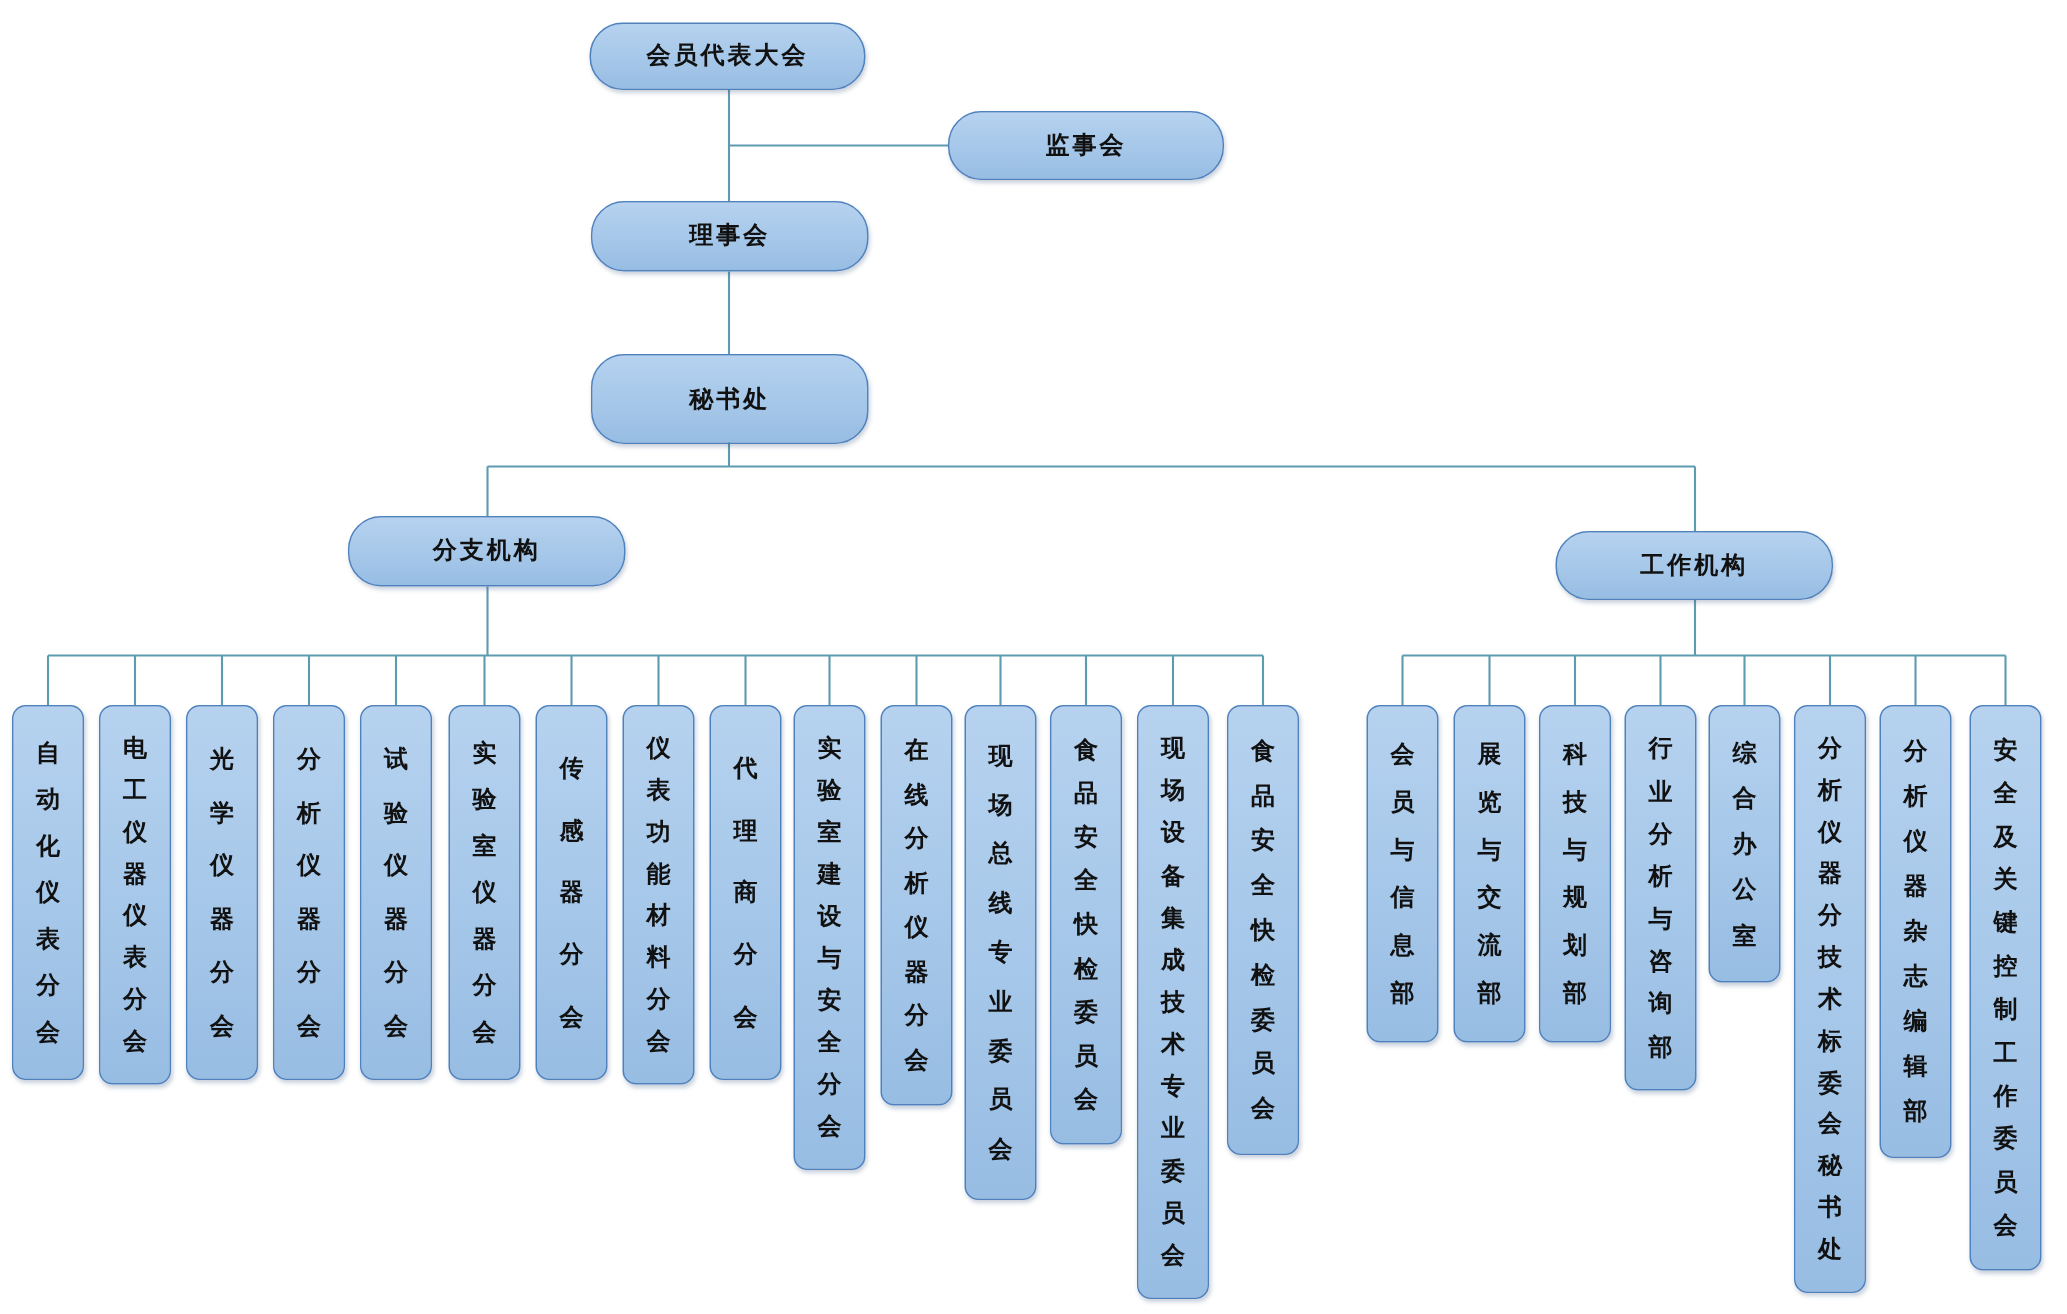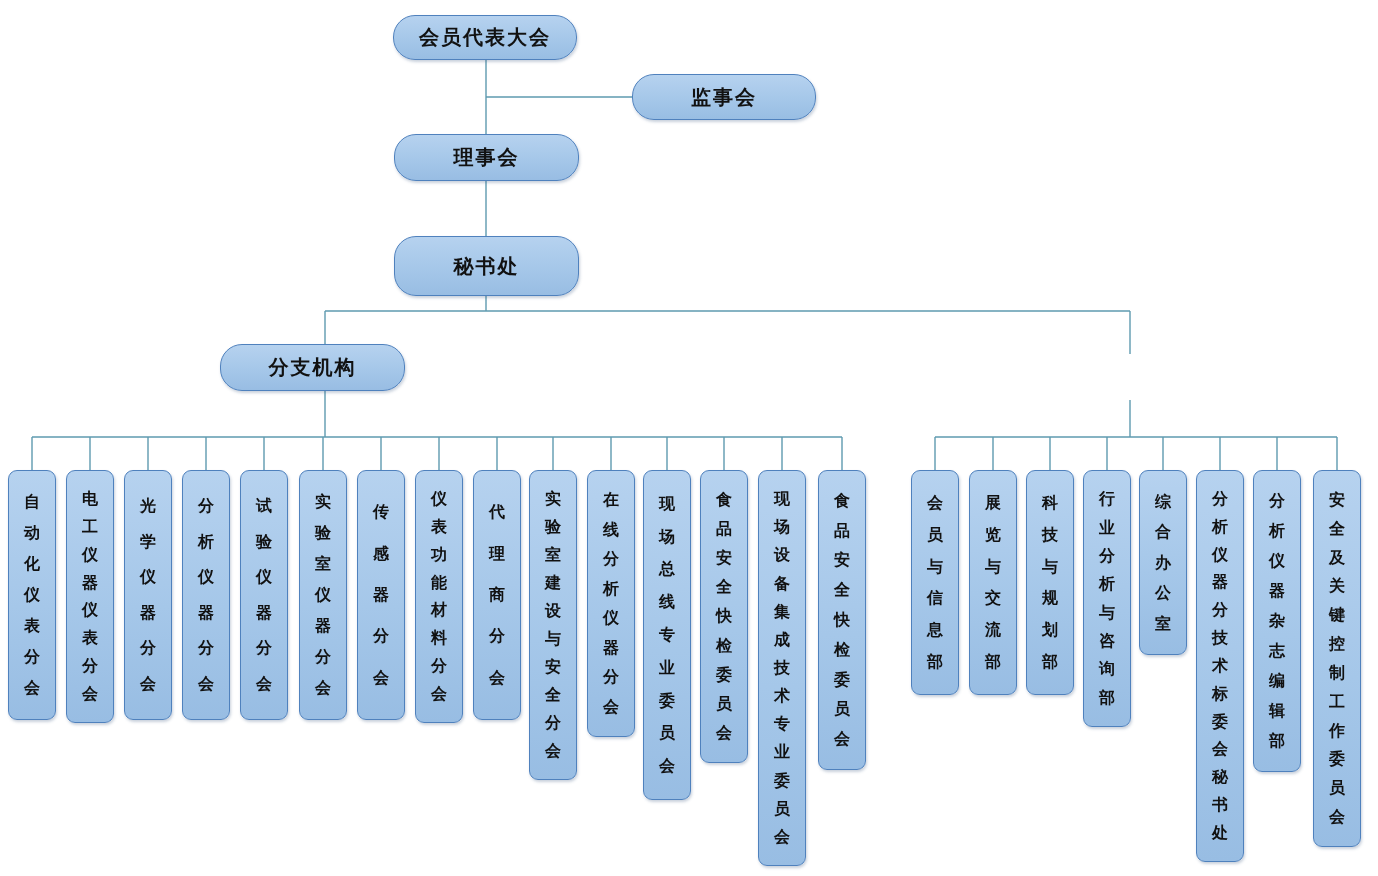--- a/index.html
+++ b/index.html
@@ -14,21 +14,21 @@
     position:absolute;
     background:linear-gradient(180deg,#b6d2ef 0%,#a5c7e9 55%,#98bde3 100%);
     border:1px solid #4f81bd;
     border-radius:8px;
     box-shadow:1px 2px 3px rgba(60,90,130,.28);
     color:#111111;
     font-weight:700;
   }
   .hnode {
     display:flex; align-items:center; justify-content:center;
-    font-size:20px; letter-spacing:2px;border-radius:22px;
+    font-size:16px; letter-spacing:2px;border-radius:22px;
   }
   .vnode {
     width:48px; border-radius:9px;
     display:flex; flex-direction:column; align-items:center; justify-content:space-evenly;
     font-size:16px; padding:8px 0;
   }
   .vnode span { display:block; line-height:1; }
 </style>
 </head>
 <body>
@@ -57,22 +57,23 @@
   </svg>
 
   <div class="node hnode" style="left:393px;top:15px;width:184px;height:45px">会员代表大会</div>
 
   <div class="node hnode" style="left:632px;top:74px;width:184px;height:46px">监事会</div>
 
   <div class="node hnode" style="left:394px;top:134px;width:185px;height:47px">理事会</div>
 
   <div class="node hnode" style="left:394px;top:236px;width:185px;height:60px">秘书处</div>
 
-  <div class="node hnode" style="left:220px;top:344px;width:185px;height:47px">分支机构</div>
-
+  <div class="node hnode" style="left:232px;top:344px;width:185px;height:47px">分支机构</div>
+
+  <div class="node hnode" style="left:1037px;top:354px;width:185px;height:46px">工作机构</div>
 
   <div>
     <div class="node vnode" style="left:8px;top:470px;height:250px">
         <span>自</span>
         <span>动</span>
         <span>化</span>
         <span>仪</span>
         <span>表</span>
         <span>分</span>
         <span>会</span>

